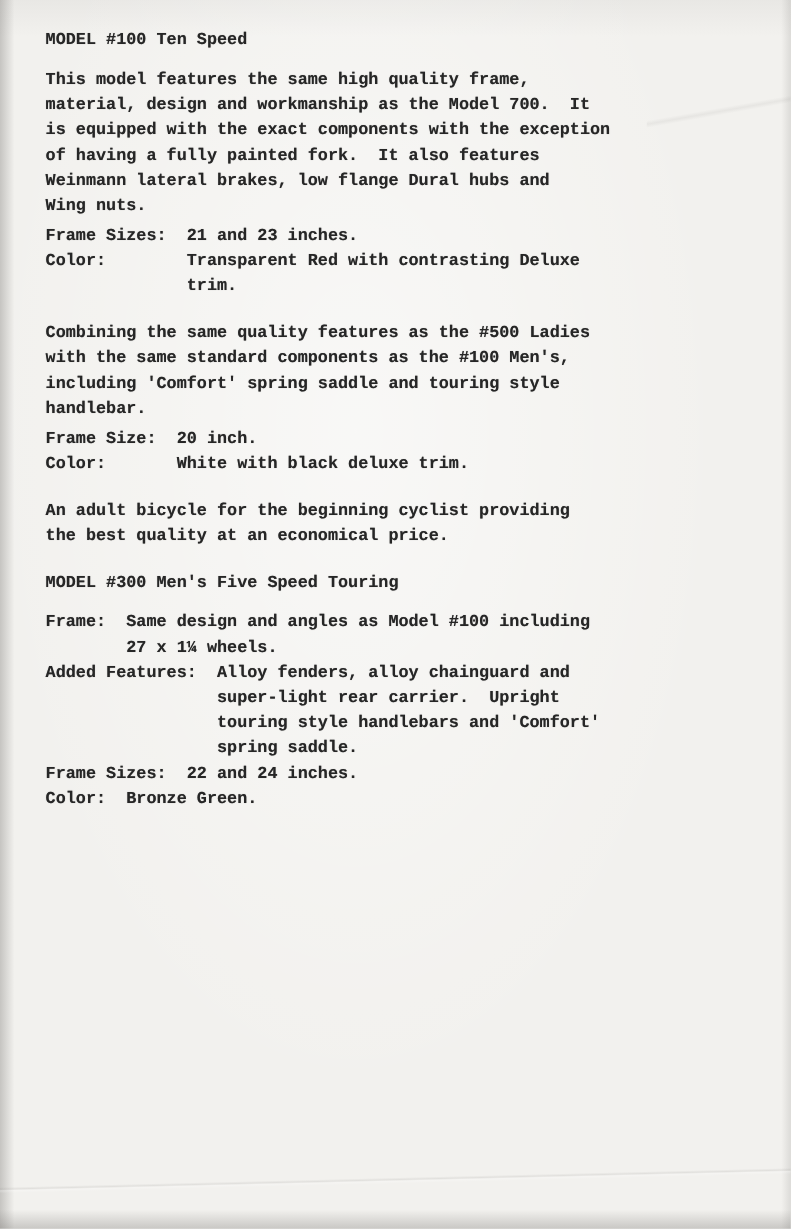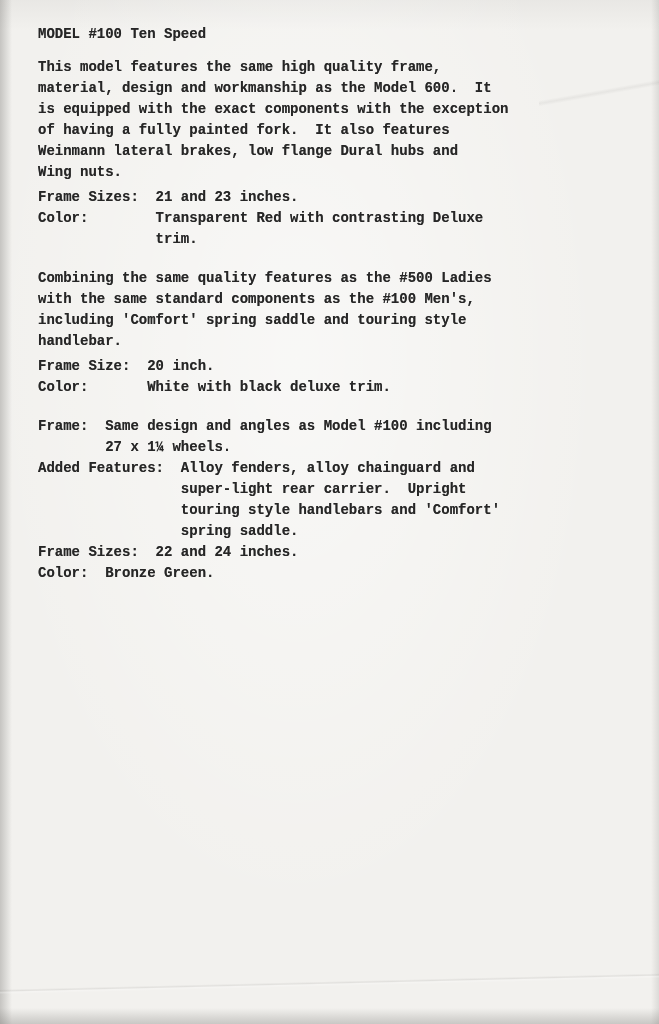--- a/index.html
+++ b/index.html
@@ -92,43 +92,46 @@
   <div class="edge edge-right"></div>
   <div class="edge edge-bottom"></div>
   <div class="crease-bottom"></div>
   <div class="crease-topright"></div>
 
   <div class="content">
 
     <div class="section">
       <div class="model-heading">MODEL #100 Ten Speed</div>
       <div class="model-body">This model features the same high quality frame,
-material, design and workmanship as the Model 600.  It
+material, design and workmanship as the Model 700.  It
 is equipped with the exact components with the exception
 of having a fully painted fork.  It also features
 Weinmann lateral brakes, low flange Dural hubs and
 Wing nuts.</div>
       <div class="model-specs">Frame Sizes:  21 and 23 inches.
 Color:        Transparent Red with contrasting Deluxe
               trim.</div>
     </div>
 
     <div class="section">
       <div class="model-body">Combining the same quality features as the #500 Ladies
 with the same standard components as the #100 Men's,
 including 'Comfort' spring saddle and touring style
 handlebar.</div>
       <div class="model-specs">Frame Size:  20 inch.
 Color:       White with black deluxe trim.</div>
     </div>
 
     <div class="section">
+      <div class="model-body">An adult bicycle for the beginning cyclist providing
+the best quality at an economical price.</div>
     </div>
 
     <div class="section">
+      <div class="model-heading">MODEL #300 Men's Five Speed Touring</div>
       <div class="model-specs">Frame:  Same design and angles as Model #100 including
         27 x 1¼ wheels.
 Added Features:  Alloy fenders, alloy chainguard and
                  super-light rear carrier.  Upright
                  touring style handlebars and 'Comfort'
                  spring saddle.
 Frame Sizes:  22 and 24 inches.
 Color:  Bronze Green.</div>
     </div>
 

